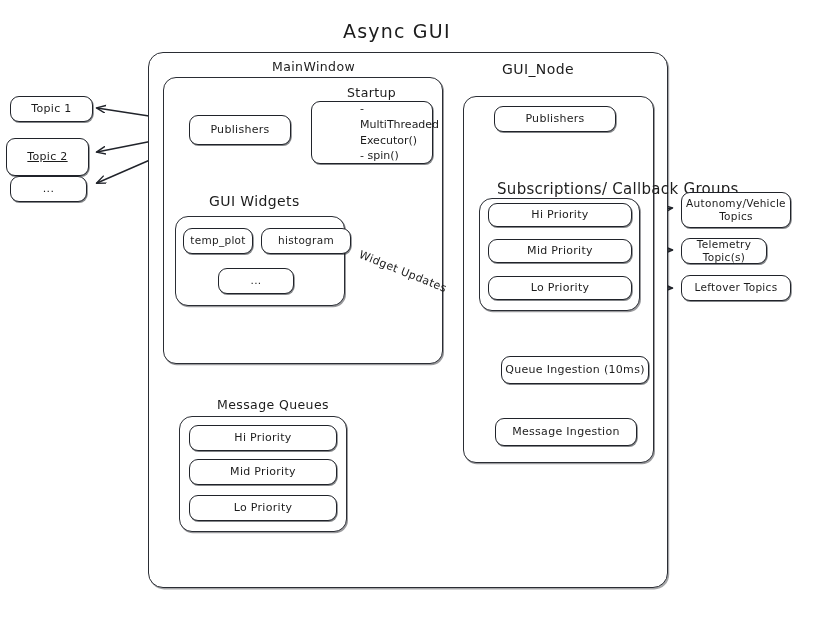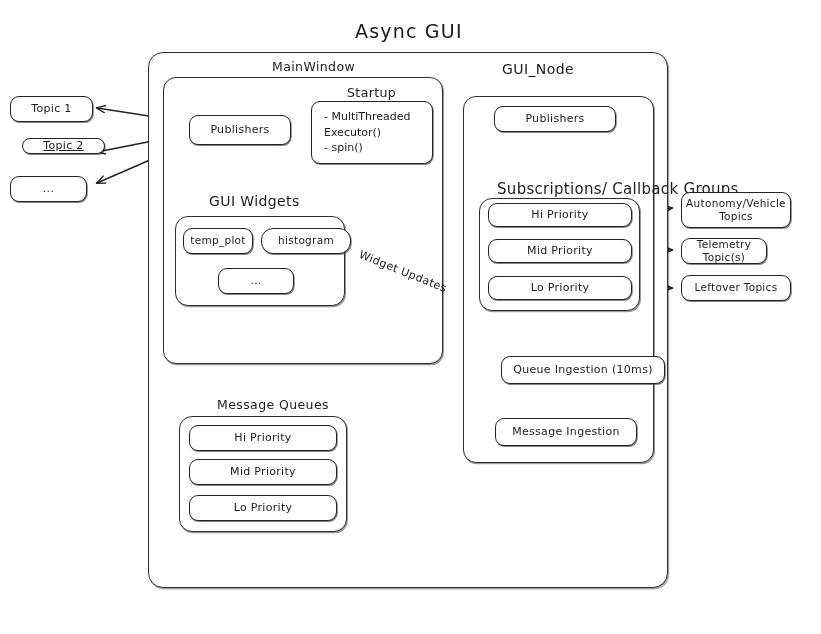--- a/index.html
+++ b/index.html
@@ -31,21 +31,20 @@
   .outer{
     border:1.5px solid #2a2d34;
     border-radius:15px;
     background:#ffffff;
     box-shadow:1.2px 1.5px 0 0 rgba(30,32,38,.4);
   }
   .title{
     position:absolute;
     font-size:19px;
     letter-spacing:1.2px;
-    margin-left:12px;
   }
   .grp-title{position:absolute;font-size:12.5px;letter-spacing:.4px;}
   .grp-title.big{font-size:15px;line-height:1.35;text-align:left;letter-spacing:.3px;}
   .node-txt{font-size:11px;letter-spacing:.3px;white-space:pre-line;}
   .node-txt.sm{font-size:10.5px;}
   .startup-txt{
     font-size:11px;text-align:left;white-space:pre-line;line-height:1.45;
     width:100%;padding-left:12px;box-sizing:border-box;justify-content:flex-start;
   }
   .rot-lbl{
@@ -85,49 +84,49 @@
 
       <path d="M500,443 L356,480" marker-end="url(#ah)"></path>
     </g>
   </svg>
 
   <div class="title" style="left:343px;top:20px;">Async  GUI</div>
 
   <div class="node box" style="left:10px;top:96px;width:83px;height:26px;">
     <span class="node-txt">Topic 1</span>
   </div>
-  <div class="node box" style="left:22px;top:138px;width:83px;height:16px;text-decoration:underline;">
+  <div class="node box" style="left:6px;top:138px;width:83px;height:38px;text-decoration:underline;">
     <span class="node-txt">Topic 2</span>
   </div>
   <div class="node box" style="left:10px;top:176px;width:77px;height:26px;">
     <span class="node-txt">...</span>
   </div>
 
   <div class="node outer" style="left:148px;top:52px;width:520px;height:536px;"></div>
 
   <div class="grp-title" style="left:272px;top:59px;">MainWindow</div>
   <div class="node group" style="left:163px;top:77px;width:280px;height:287px;"></div>
 
   <div class="node box" style="left:189px;top:115px;width:102px;height:30px;">
     <span class="node-txt">Publishers</span>
   </div>
 
   <div class="grp-title" style="left:347px;top:85px;">Startup</div>
-  <div class="node box" style="left:311px;top:101px;width:122px;height:63px;">
+  <div class="node box" style="left:311px;top:101px;width:122px;height:63px;padding-left:36px;">
     <span class="startup-txt">- MultiThreaded
   Executor()
 - spin()</span>
   </div>
 
   <div class="grp-title" style="left:209px;top:193px;font-size:14px;">GUI Widgets</div>
   <div class="node group" style="left:175px;top:216px;width:170px;height:90px;"></div>
   <div class="node box" style="left:183px;top:228px;width:70px;height:26px;">
     <span class="node-txt sm">temp_plot</span>
   </div>
-  <div class="node box" style="left:261px;top:228px;width:90px;height:26px;border-radius:12px;">
+  <div class="node box" style="left:261px;top:228px;width:90px;height:26px;">
     <span class="node-txt sm">histogram</span>
   </div>
   <div class="node box" style="left:218px;top:268px;width:76px;height:26px;">
     <span class="node-txt sm">...</span>
   </div>
 
   <div class="grp-title" style="left:217px;top:397px;">Message Queues</div>
   <div class="node group" style="left:179px;top:416px;width:168px;height:116px;"></div>
   <div class="node box" style="left:189px;top:425px;width:148px;height:26px;">
     <span class="node-txt">Hi Priority</span>
@@ -153,21 +152,21 @@
   <div class="node box" style="left:488px;top:203px;width:144px;height:24px;">
     <span class="node-txt">Hi Priority</span>
   </div>
   <div class="node box" style="left:488px;top:239px;width:144px;height:24px;">
     <span class="node-txt">Mid Priority</span>
   </div>
   <div class="node box" style="left:488px;top:276px;width:144px;height:24px;">
     <span class="node-txt">Lo Priority</span>
   </div>
 
-  <div class="node box" style="left:501px;top:356px;width:164px;height:28px;">
+  <div class="node box" style="left:501px;top:356px;width:148px;height:28px;">
     <span class="node-txt">Queue Ingestion (10ms)</span>
   </div>
   <div class="node box" style="left:495px;top:418px;width:142px;height:28px;">
     <span class="node-txt">Message Ingestion</span>
   </div>
 
   <div class="node box" style="left:681px;top:192px;width:110px;height:36px;">
     <span class="node-txt sm" style="white-space:pre-line;">Autonomy/Vehicle
 Topics</span>
   </div>

